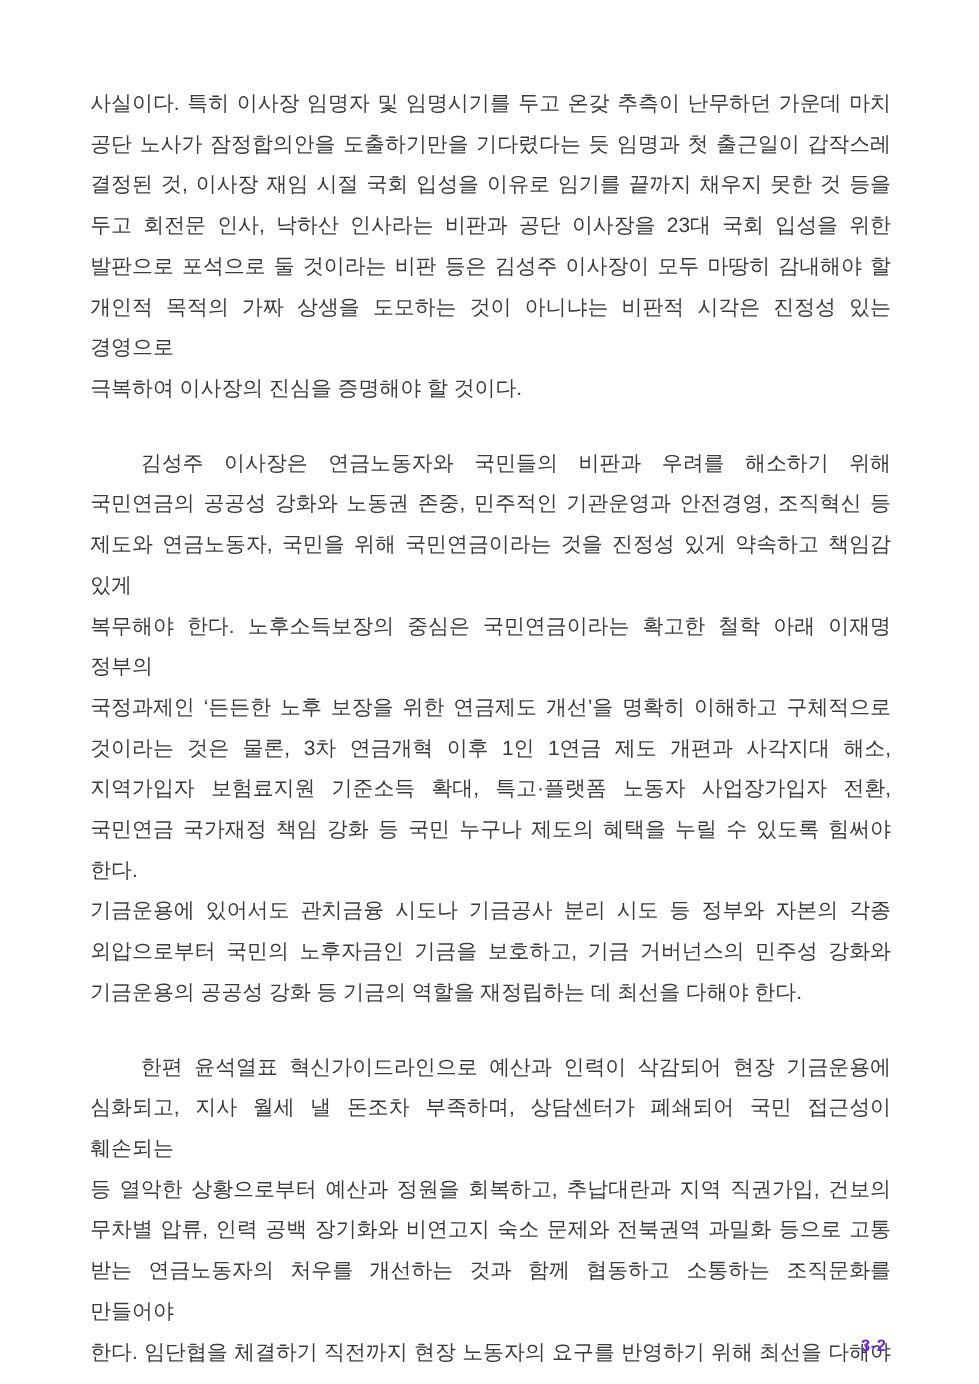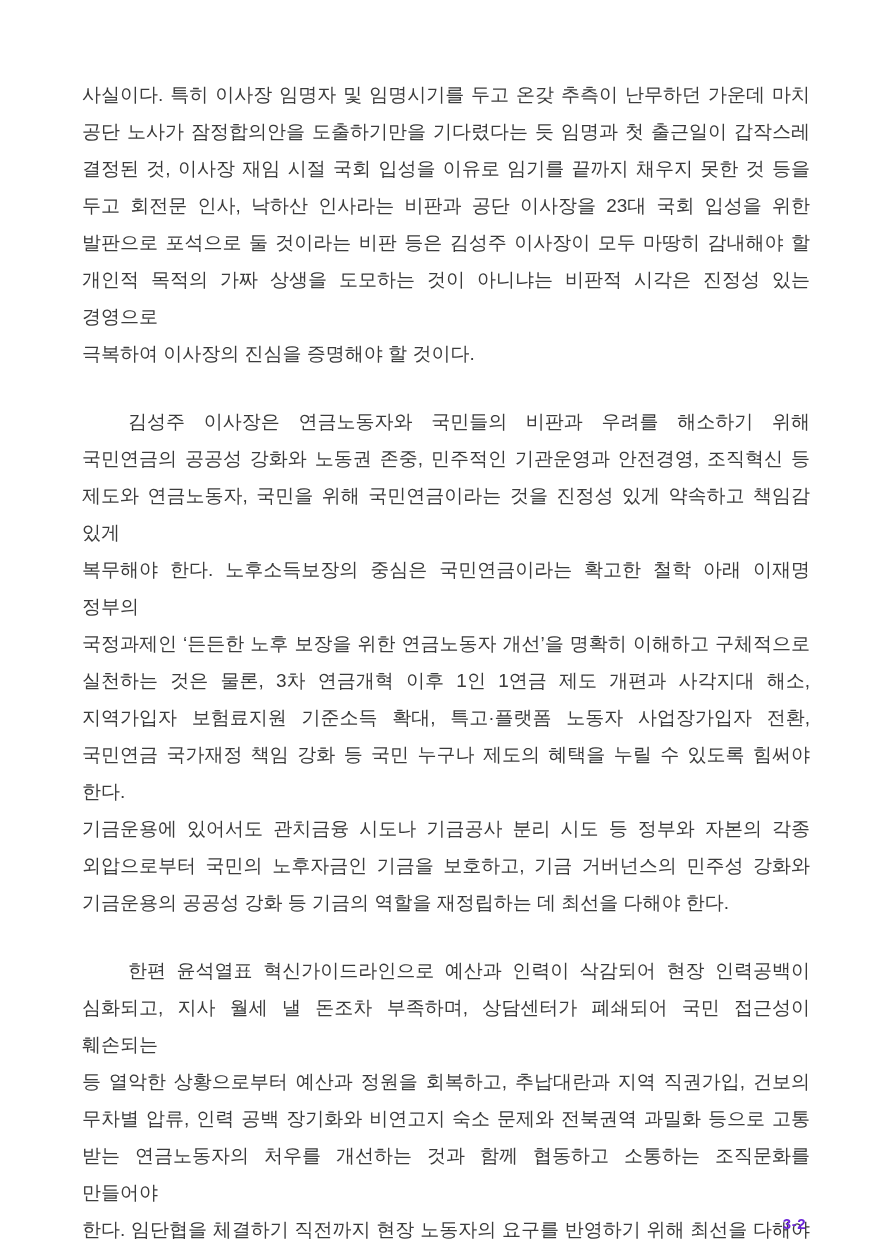--- a/index.html
+++ b/index.html
@@ -62,30 +62,30 @@
         <div class="line">두고 회전문 인사, 낙하산 인사라는 비판과 공단 이사장을 23대 국회 입성을 위한</div>
         <div class="line">발판으로 포석으로 둘 것이라는 비판 등은 김성주 이사장이 모두 마땅히 감내해야 할</div>
         <div class="line">개인적 목적의 가짜 상생을 도모하는 것이 아니냐는 비판적 시각은 진정성 있는 경영으로</div>
         <div class="line last">극복하여 이사장의 진심을 증명해야 할 것이다.</div>
       </div>
       <div class="paragraph">
         <div class="line indent">김성주 이사장은 연금노동자와 국민들의 비판과 우려를 해소하기 위해</div>
         <div class="line">국민연금의 공공성 강화와 노동권 존중, 민주적인 기관운영과 안전경영, 조직혁신 등</div>
         <div class="line">제도와 연금노동자, 국민을 위해 국민연금이라는 것을 진정성 있게 약속하고 책임감 있게</div>
         <div class="line">복무해야 한다. 노후소득보장의 중심은 국민연금이라는 확고한 철학 아래 이재명 정부의</div>
-        <div class="line">국정과제인 ‘든든한 노후 보장을 위한 연금노동자 개선’을 명확히 이해하고 구체적으로</div>
-        <div class="line">실천하는 것은 물론, 3차 연금개혁 이후 1인 1연금 제도 개편과 사각지대 해소,</div>
+        <div class="line">국정과제인 ‘든든한 노후 보장을 위한 연금제도 개선’을 명확히 이해하고 구체적으로</div>
+        <div class="line">것이라는 것은 물론, 3차 연금개혁 이후 1인 1연금 제도 개편과 사각지대 해소,</div>
         <div class="line">지역가입자 보험료지원 기준소득 확대, 특고·플랫폼 노동자 사업장가입자 전환,</div>
         <div class="line">국민연금 국가재정 책임 강화 등 국민 누구나 제도의 혜택을 누릴 수 있도록 힘써야 한다.</div>
         <div class="line">기금운용에 있어서도 관치금융 시도나 기금공사 분리 시도 등 정부와 자본의 각종</div>
         <div class="line">외압으로부터 국민의 노후자금인 기금을 보호하고, 기금 거버넌스의 민주성 강화와</div>
         <div class="line last">기금운용의 공공성 강화 등 기금의 역할을 재정립하는 데 최선을 다해야 한다.</div>
       </div>
       <div class="paragraph">
-        <div class="line indent">한편 윤석열표 혁신가이드라인으로 예산과 인력이 삭감되어 현장 인력공백이</div>
+        <div class="line indent">한편 윤석열표 혁신가이드라인으로 예산과 인력이 삭감되어 현장 기금운용에</div>
         <div class="line">심화되고, 지사 월세 낼 돈조차 부족하며, 상담센터가 폐쇄되어 국민 접근성이 훼손되는</div>
         <div class="line">등 열악한 상황으로부터 예산과 정원을 회복하고, 추납대란과 지역 직권가입, 건보의</div>
         <div class="line">무차별 압류, 인력 공백 장기화와 비연고지 숙소 문제와 전북권역 과밀화 등으로 고통</div>
         <div class="line">받는 연금노동자의 처우를 개선하는 것과 함께 협동하고 소통하는 조직문화를 만들어야</div>
         <div class="line">한다. 임단협을 체결하기 직전까지 현장 노동자의 요구를 반영하기 위해 최선을 다해야</div>
       </div>
     </div>
   <div class="page-number">3-2</div>
 </div>
 

